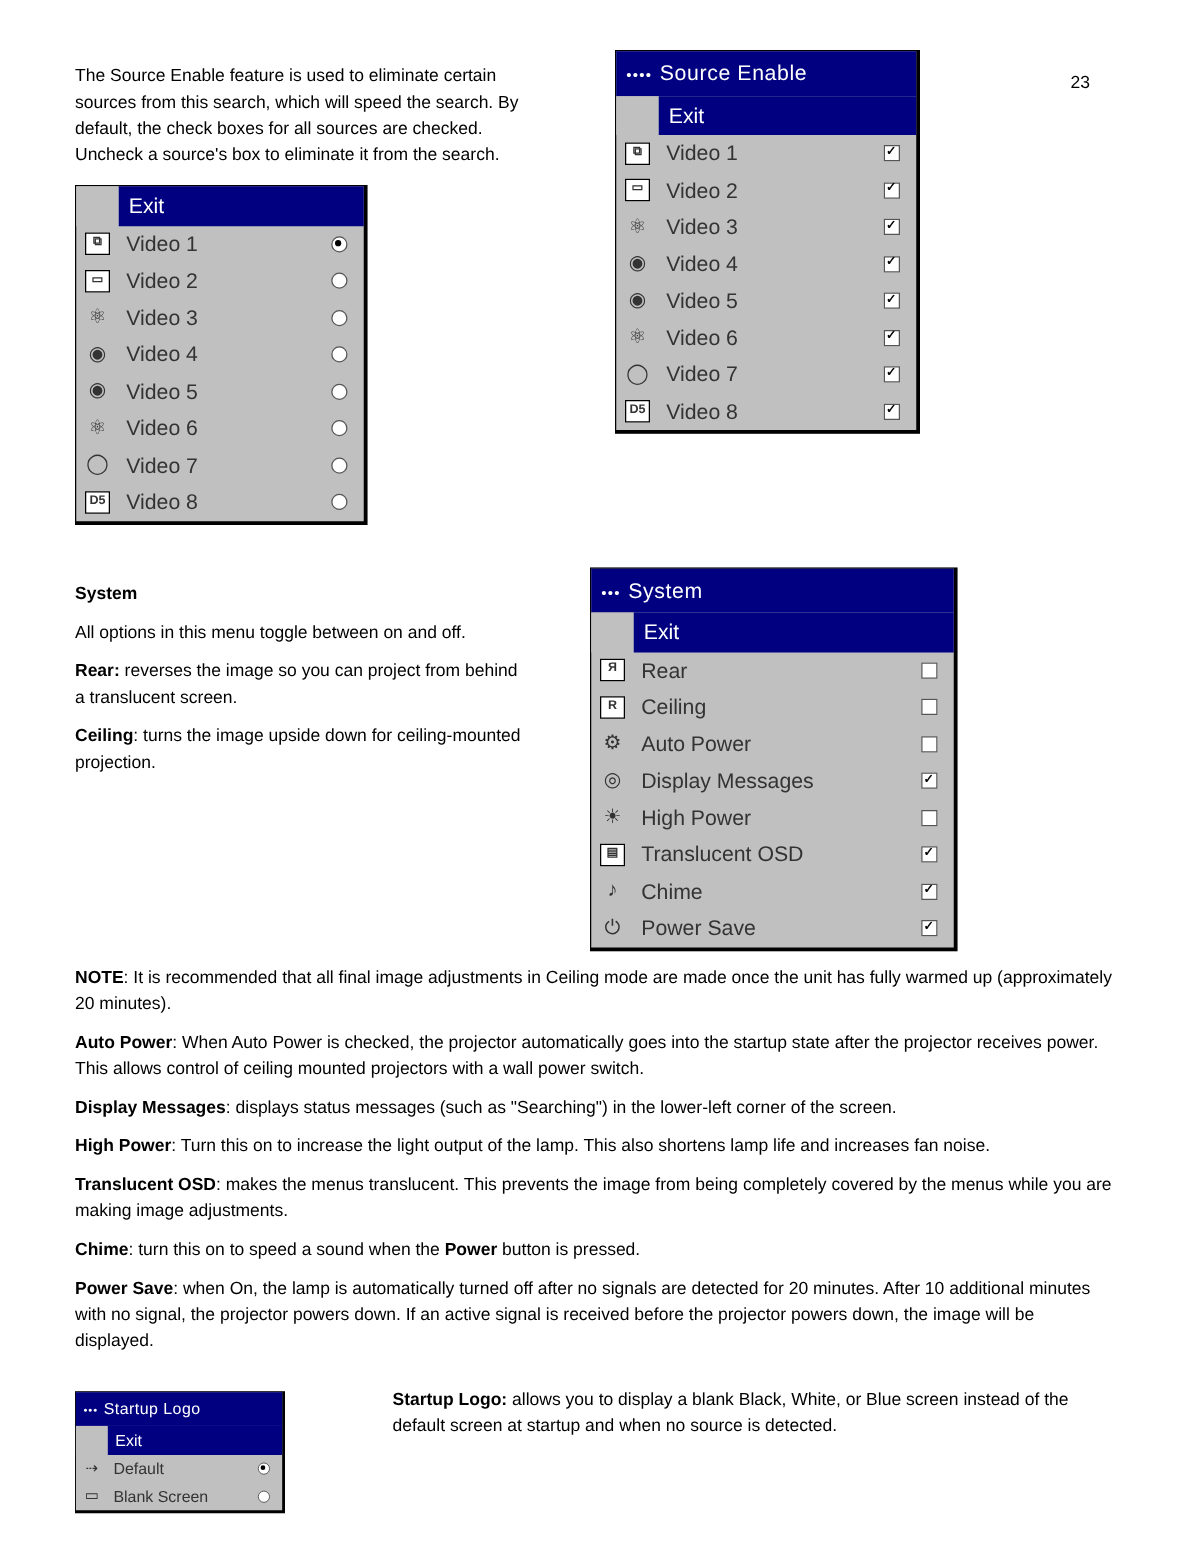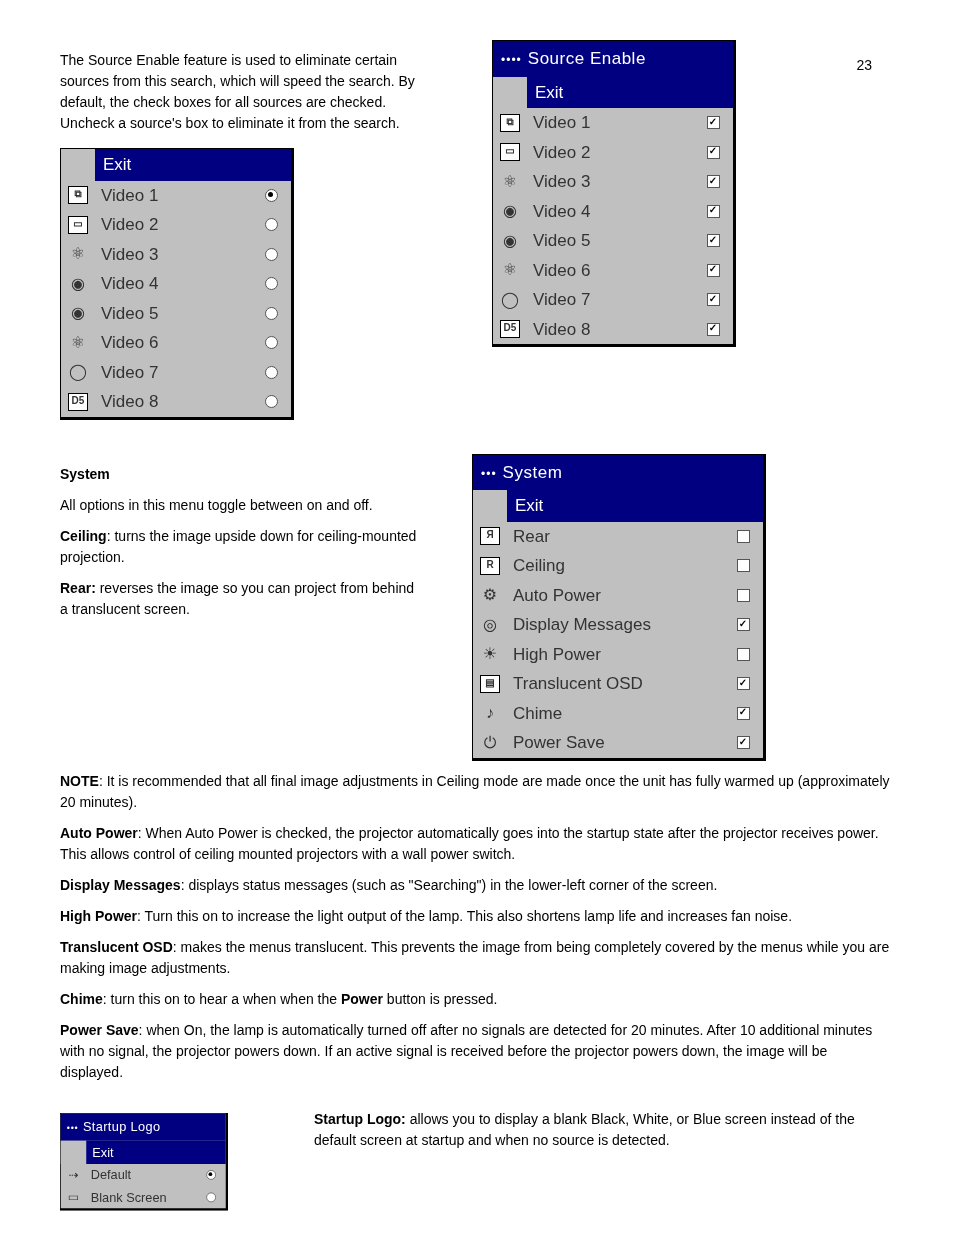--- a/index.html
+++ b/index.html
@@ -324,22 +324,22 @@
           </div>
         </div>
     </div>
   </div>
 </div>
 
 <div class="mid-columns" style="margin-top:20px">
   <div class="mid-left">
     <p class="section-heading">System</p>
     <p>All options in this menu toggle between on and off.</p>
+    <p><b>Rear:</b><span> reverses the image so you can project from behind a translucent screen.</span></p>
     <p><b>Ceiling</b><span>: turns the image upside down for ceiling-mounted projection.</span></p>
-    <p><b>Rear:</b><span> reverses the image so you can project from behind a translucent screen.</span></p>
   </div>
   <div class="mid-right">
 
     <div class="menu" style="width:290px">
       <div class="menu-title">
         <span class="dots">•••</span><span>System</span>
       </div>
       <div class="menu-exit-row">
         <span class="icon-cell"></span>
         <span class="exit-label">Exit</span>
@@ -420,21 +420,21 @@
         </div>
     </div>
   </div>
 </div>
 
 <p><b>NOTE</b><span>: It is recommended that all final image adjustments in Ceiling mode are made once the unit has fully warmed up (approximately 20 minutes).</span></p>
 <p><b>Auto Power</b><span>: When Auto Power is checked, the projector automatically goes into the startup state after the projector receives power. This allows control of ceiling mounted projectors with a wall power switch.</span></p>
 <p><b>Display Messages</b><span>: displays status messages (such as "Searching") in the lower-left corner of the screen.</span></p>
 <p><b>High Power</b><span>: Turn this on to increase the light output of the lamp. This also shortens lamp life and increases fan noise.</span></p>
 <p><b>Translucent OSD</b><span>: makes the menus translucent. This prevents the image from being completely covered by the menus while you are making image adjustments.</span></p>
-<p><b>Chime</b><span>: turn this on to hear a when when the </span><b>Power</b><span> button is pressed.</span></p>
+<p><b>Chime</b><span>: turn this on to speed a sound when the </span><b>Power</b><span> button is pressed.</span></p>
 <p><b>Power Save</b><span>: when On, the lamp is automatically turned off after no signals are detected for 20 minutes. After 10 additional minutes with no signal, the projector powers down. If an active signal is received before the projector powers down, the image will be displayed.</span></p>
 
 <div class="bottom-section">
   <div class="bottom-left">
     <div class="menu small-menu">
       <div class="menu-title">
         <span class="dots">•••</span><span>Startup Logo</span>
       </div>
       <div class="menu-exit-row">
         <span class="icon-cell"></span>

